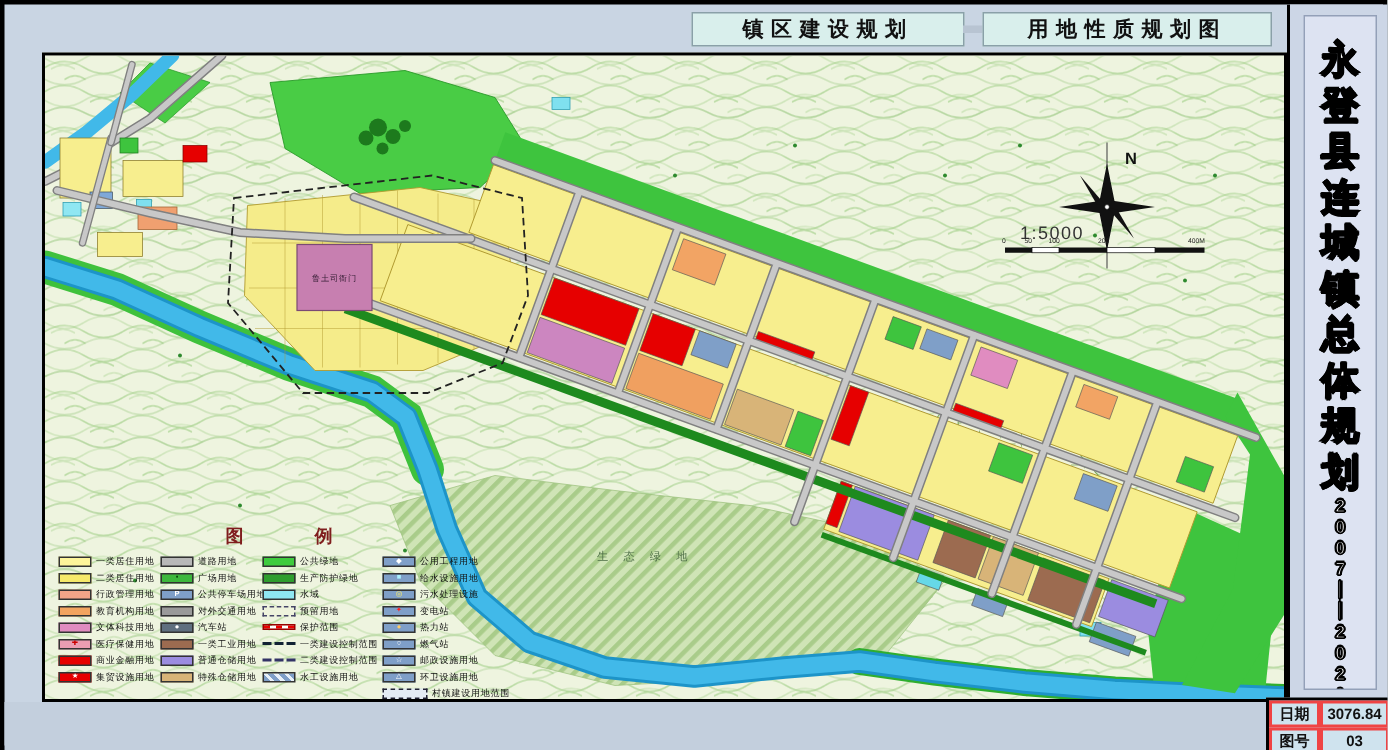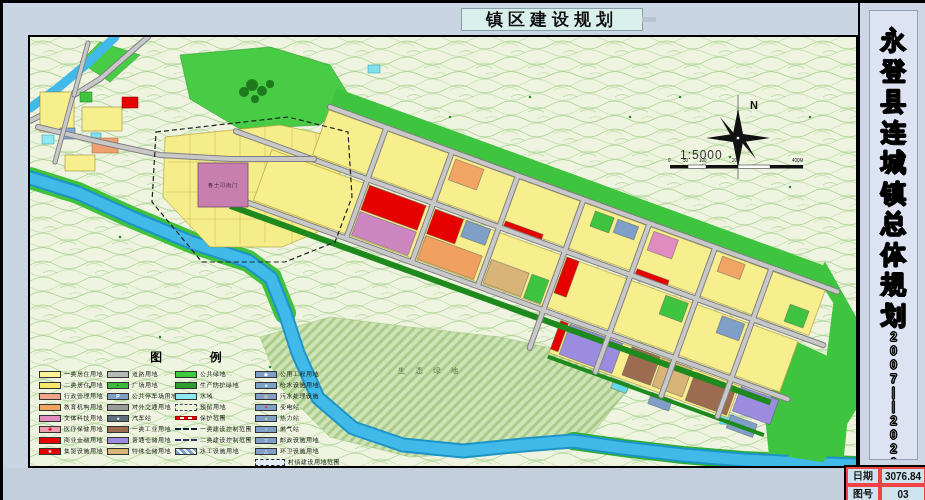--- a/index.html
+++ b/index.html
@@ -1,29 +1,29 @@
 <!DOCTYPE html>
 <html><head>
 <meta charset="utf-8">
 <style>
   html,body{margin:0;padding:0;}
   body{width:925px;height:500px;position:relative;font-family:"Liberation Sans","DejaVu Sans",sans-serif;background:#c9d5e3;overflow:hidden;}
   .sheet{position:absolute;inset:0;border:3px solid #000;box-sizing:border-box;background:#c9d5e3;}
   
   .title-box{position:absolute;top:5px;height:23px;background:#d9efec;border:1px solid #8aa0a8;box-sizing:border-box;
-    display:flex;align-items:center;justify-content:center;font-weight:bold;font-size:17px;letter-spacing:5px;color:#111;}
+    display:flex;align-items:center;justify-content:center;font-weight:bold;font-size:14px;letter-spacing:5px;color:#111;}
   #titleL{left:458px;width:182px;}
   #titleR{left:652px;width:193px;}
   .title-conn{position:absolute;left:639px;top:14px;width:14px;height:5px;background:#b8c4d2;}
   
   .map-frame{position:absolute;left:25px;top:32px;width:830px;height:433px;border:2px solid #000;box-sizing:border-box;background:#eef4df;overflow:hidden;}
   .map-frame svg{display:block;width:100%;height:100%;}
   
   .legend{position:absolute;left:36px;top:346px;width:300px;z-index:5;}
-  .leg-title{text-align:center;font-size:12px;font-weight:bold;letter-spacing:22px;color:#000000;margin-bottom:4px;padding-left:16px;}
+  .leg-title{text-align:center;font-size:12px;font-weight:bold;letter-spacing:22px;color:#7f1d1d;margin-bottom:4px;padding-left:16px;}
   .leg-cols{display:flex;gap:4px;align-items:flex-start;}
   .leg-col{display:flex;flex-direction:column;gap:3px;}
   .leg-col.c0{width:74px}.leg-col.c1{width:64px}.leg-col.c2{width:76px}.leg-col.c3{width:86px}
   .leg-row{display:flex;align-items:center;gap:3px;height:8px;}
   .sw{width:22px;height:7px;border:1px solid #333;box-sizing:border-box;flex:none;display:flex;align-items:center;justify-content:center;overflow:hidden;}
   .sw .ic{font-size:5px;line-height:1;font-weight:bold;}
   .sw.dash-box{border:1px dashed #446;}
   .sw.wide-dash-box{width:30px;border:1px dashed #223;}
   .sw.line-red-dash{height:4px;border:1px solid #900;background:repeating-linear-gradient(90deg,#e00 0 4px,#fff 4px 8px);}
   .sw.line-dashdot{height:0;border:none;border-top:2px dashed #123;}
@@ -46,20 +46,21 @@
     display:grid;grid-template-columns:34px 1fr;grid-template-rows:1fr 1fr;}
   .tblock div{border:2px solid #ef4444;display:flex;align-items:center;justify-content:center;font-weight:bold;font-size:10px;color:#111;box-sizing:border-box;}
 </style>
 </head>
 <body>
 
 <div class="sheet">
 
   <div class="title-box" id="titleL">镇区建设规划</div>
   <div class="title-conn"></div>
+  <div class="title-box" id="titleR">用地性质规划图</div>
 
   <div class="map-frame">
     <svg viewBox="0 0 826 429" preserveAspectRatio="none">
       <defs>
         <pattern id="topo" width="52" height="44" patternUnits="userSpaceOnUse">
           <path d="M0 8 Q13 0 26 8 T52 8" fill="none" stroke="#a5d18c" stroke-width="0.8"></path>
           <path d="M0 24 Q13 16 26 24 T52 24" fill="none" stroke="#a5d18c" stroke-width="0.8"></path>
           <path d="M0 38 Q13 31 26 38 T52 38" fill="none" stroke="#9cc984" stroke-width="0.8"></path>
           <path d="M13 16 Q20 11 27 16" fill="none" stroke="#a5d18c" stroke-width="0.7"></path>
           <path d="M30 31 Q38 26 46 31" fill="none" stroke="#a5d18c" stroke-width="0.7"></path>

